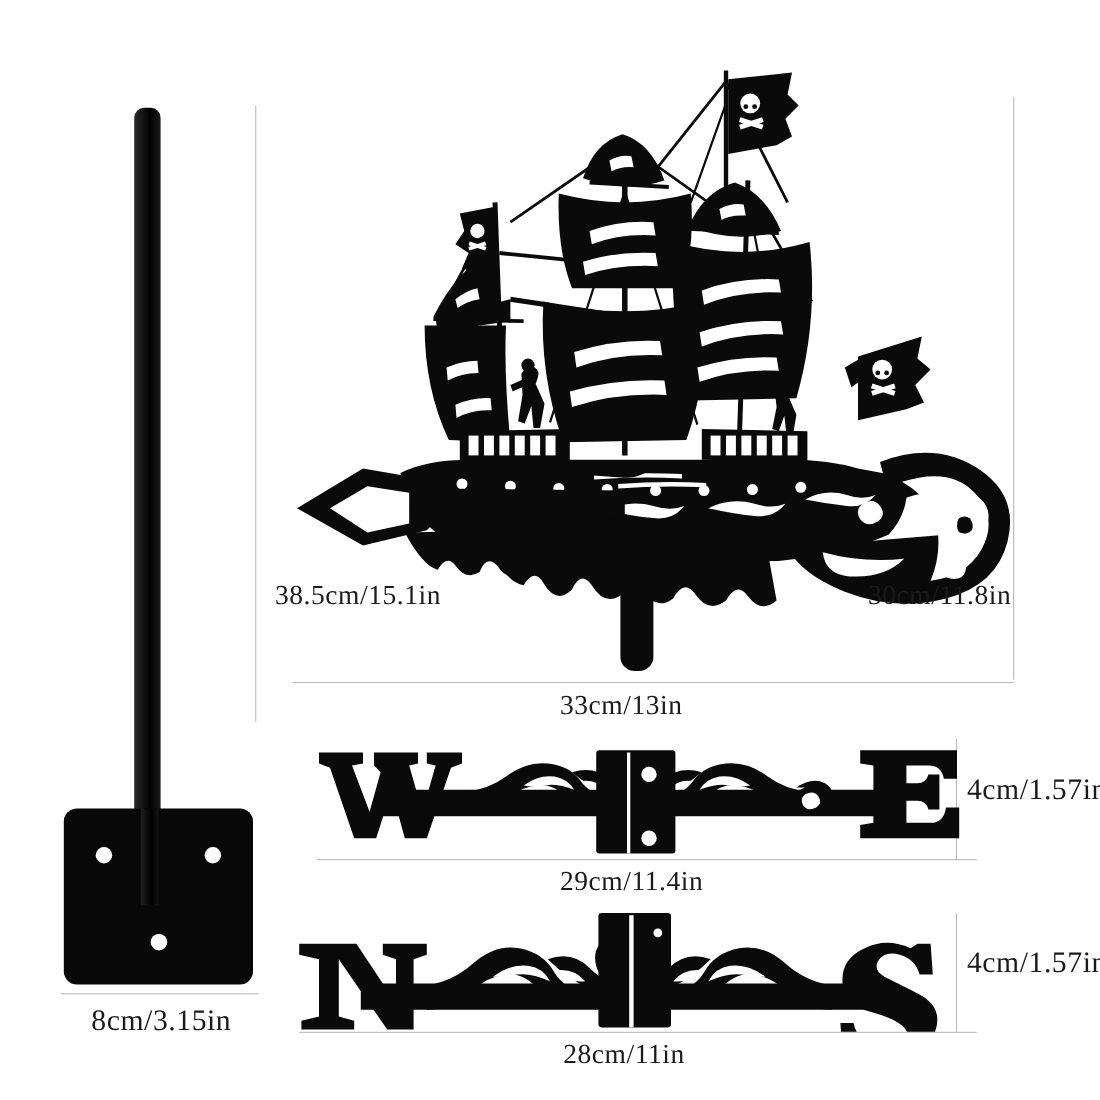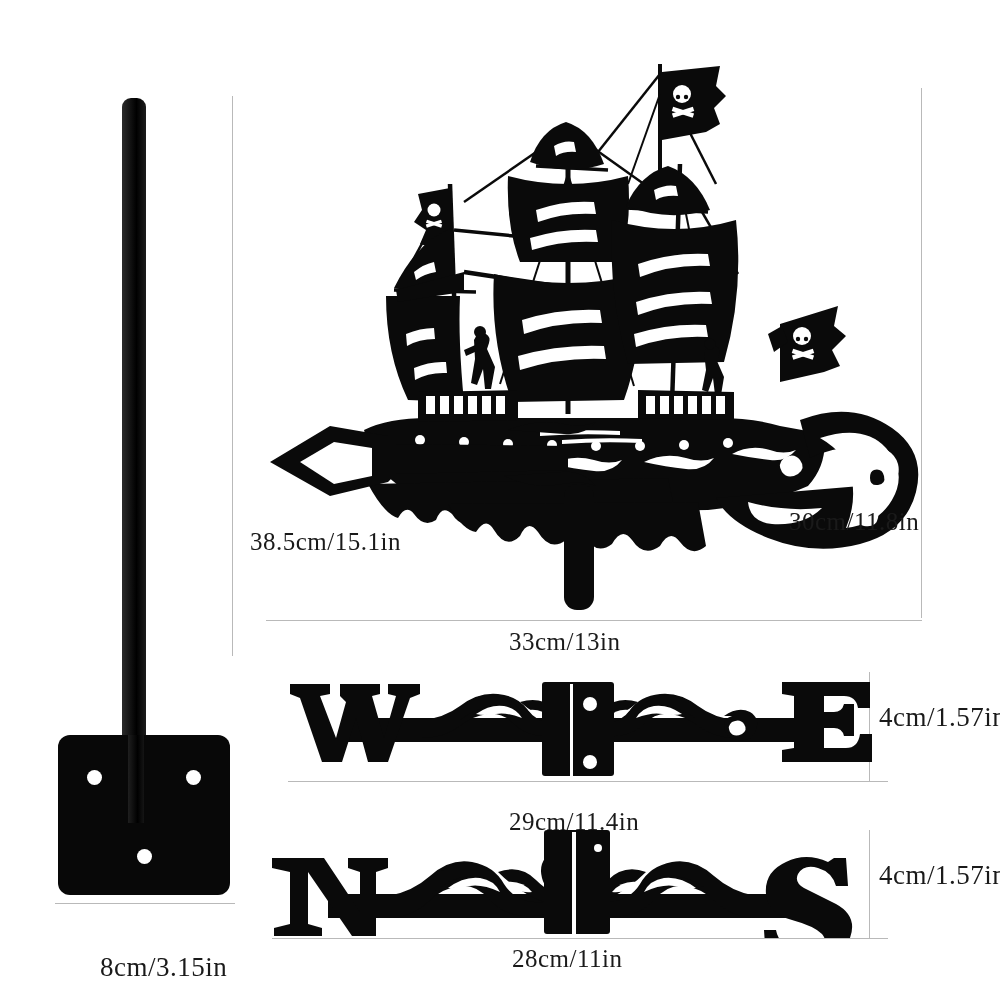--- a/index.html
+++ b/index.html
@@ -72,21 +72,21 @@
 
     <div class="pole-plate" style="left:58px;top:735px;width:172px;height:160px;"></div>
 
     <div class="abs" style="left:128px;top:735px;width:16px;height:88px;background:linear-gradient(90deg,#1f1f1f,#000 60%,#151515);"></div>
 
     <div class="hole" style="left:87px;top:770px;width:15px;height:15px;"></div>
     <div class="hole" style="left:186px;top:770px;width:15px;height:15px;"></div>
     <div class="hole" style="left:137px;top:849px;width:15px;height:15px;"></div>
   </div>
 
-  <div class="dim mid" style="left:100px;top:912px;margin-top:40px;">8cm/3.15in</div>
+  <div class="dim mid" style="left:83px;top:912px;">8cm/3.15in</div>
 
   <svg class="abs" style="left:268px;top:34px;" width="660" height="590" viewBox="0 0 660 590">
 
     <g stroke="#0a0a0a" fill="none">
 
       <path d="M300 90 L300 380" stroke-width="5"></path>
 
       <path d="M182 150 L190 370" stroke-width="4.5"></path>
 
       <path d="M412 130 L404 370" stroke-width="4.5"></path>
@@ -261,21 +261,21 @@
     </g>
 
     <path class="blk" d="M180 470
       q14 26 28 28 q10 -16 18 -2 q12 20 26 6 q8 -18 18 -4 q12 20 28 8 q8 -18 18 -4
       q12 20 28 8 q10 -18 20 -4 q12 18 28 6 q10 -18 20 -4 q12 16 26 4 l-8 -44 Z"></path>
 
     <rect class="blk" x="296" y="450" width="30" height="126" rx="13"></rect>
   </svg>
 
   <div class="dim big" style="left:250px;top:528px;">38.5cm/15.1in</div>
-  <div class="dim big" style="left:789px;top:508px;">30cm/11.8in</div>
+  <div class="dim big" style="left:789px;top:528px;">30cm/11.8in</div>
   <div class="dim big" style="left:509px;top:628px;text-align:center;">33cm/13in</div>
 
   <svg class="abs" style="left:284px;top:666px;" width="590" height="112" viewBox="0 0 590 112">
 
     <path class="blk" d="M60 52 L530 52 L530 76 L60 76 Z"></path>
 
     <g>
       <path class="blk" d="M6 18 L46 18 L46 28 L36 30 L52 72 L62 36 L56 30 L56 18 L96 18 L96 28 L88 30 L100 72 L112 30 L104 28 L104 18 L136 18 L136 28 L126 32 L104 96 L84 96 L72 52 L58 96 L38 96 L16 32 L6 28 Z"></path>
     </g>
 
@@ -307,21 +307,21 @@
 
     <g>
       <rect class="blk" x="258" y="16" width="72" height="94" rx="3"></rect>
       <circle class="wht" cx="306" cy="38" r="7"></circle>
       <circle class="wht" cx="306" cy="96" r="7"></circle>
       <path class="wht" d="M286 18 L289 18 L289 110 L286 110 Z"></path>
     </g>
   </svg>
 
   <div class="dim mid" style="left:879px;top:702px;">4cm/1.57in</div>
-  <div class="dim big" style="left:509px;top:788px;margin-top:20px;">29cm/11.4in</div>
+  <div class="dim big" style="left:509px;top:788px;">29cm/11.4in</div>
 
   <svg class="abs" style="left:268px;top:826px;" width="610" height="112" viewBox="0 0 610 112">
 
     <path class="blk" d="M60 68 L548 68 L548 92 L60 92 Z"></path>
 
     <g>
       <path class="blk" d="M4 32 L56 32 L92 86 L92 46 L80 42 L80 32 L120 32 L120 42 L108 46 L108 110 L84 110 L40 46 L40 98 L54 102 L54 110 L6 110 L6 102 L22 98 L22 46 L4 42 Z"></path>
     </g>
 
     <g>

